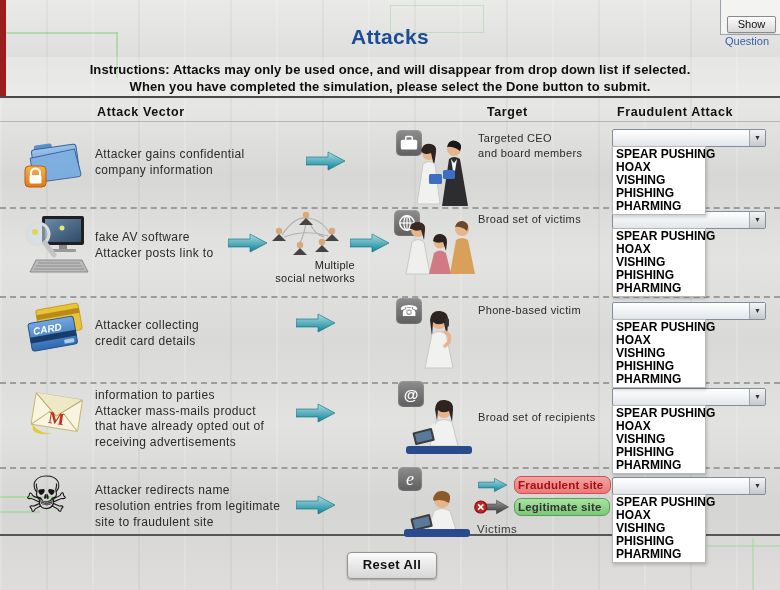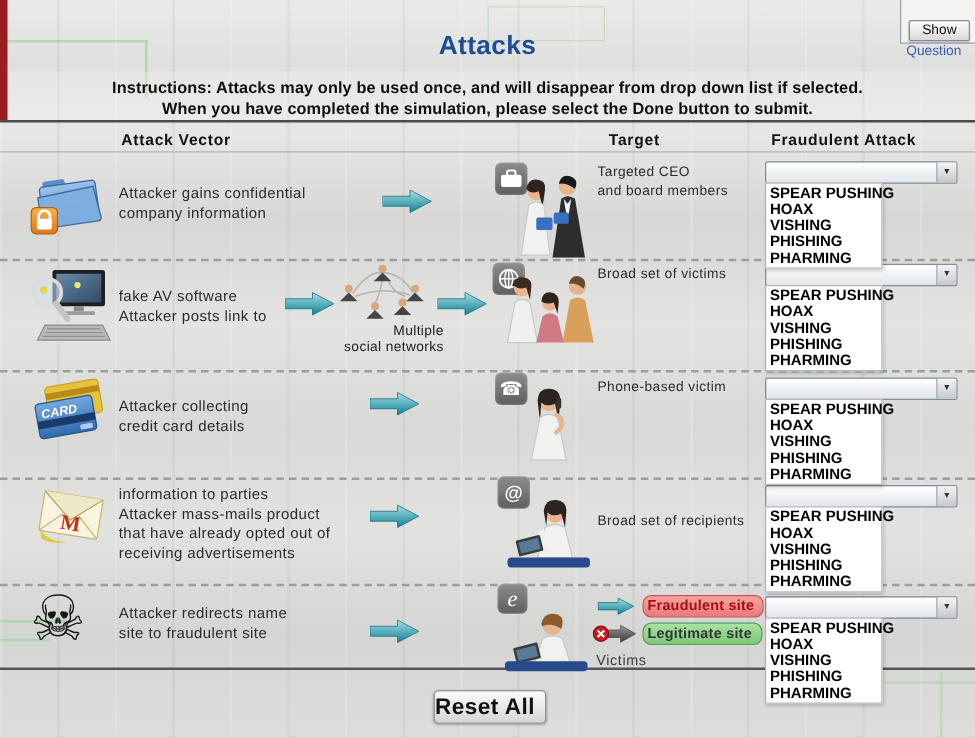--- a/index.html
+++ b/index.html
@@ -32,21 +32,21 @@
   .sel-btn{width:15px;border-left:1px solid #9aa6b0;background:linear-gradient(#f4f4f4,#c6c9cc);
     font-size:7px;color:#333;text-align:center;line-height:15px;}
   .optlist{width:92px;background:#fff;border:1px solid #b8b8b8;box-shadow:1px 2px 3px rgba(0,0,0,.18);z-index:6;padding:1px 0;}
   .opt{font-size:12px;font-weight:bold;color:#000;line-height:13px;padding-left:3px;white-space:nowrap;}
   .skull{font-size:50px;color:#161616;line-height:54px;z-index:2;}
   .badge{font-size:11.5px;font-weight:bold;border-radius:7px;padding:2px 7px 2px 3px;z-index:3;letter-spacing:.2px;}
   .badge-fraud{background:linear-gradient(#f5a2a2,#ea7a7a);border:1px solid #cc5252;color:#a60f0f;}
   .badge-legit{background:linear-gradient(#a8e2a2,#7cc878);border:1px solid #55a055;color:#333;}
   .victims{font-size:11.5px;color:#3a3a3a;letter-spacing:.5px;z-index:2;}
   .resetbtn{left:347px;top:552px;width:88px;height:25px;border:1px solid #949494;border-radius:4px;
-    background:linear-gradient(#fbfbfb,#d6d6d6);font-size:18px;font-weight:bold;color:#111;line-height:24px;
+    background:linear-gradient(#fbfbfb,#d6d6d6);font-size:13px;font-weight:bold;color:#111;text-align:center;line-height:24px;
     z-index:3;box-shadow:0 1px 2px rgba(0,0,0,.3);letter-spacing:.4px;}
   .ie-letter{font-family:"Liberation Serif",serif;font-style:italic;font-size:18px;line-height:18px;}
   .at-letter{font-size:15px;font-weight:bold;}
   .phone-glyph{font-size:15px;}
 </style>
 </head>
 <body>
 
 <div class="stage">
 
@@ -355,20 +355,21 @@
       <div class="opt">SPEAR PUSHING</div>
       <div class="opt">HOAX</div>
       <div class="opt">VISHING</div>
       <div class="opt">PHISHING</div>
       <div class="opt">PHARMING</div>
     </div>
 
   <div class="abs skull" style="left:24px;top:468px">☠</div>
   <div class="abs rowtext" style="left:95px;top:482px">
     <div>Attacker redirects name</div>
+    <div>resolution entries from legitimate</div>
     <div>site to fraudulent site</div>
   </div>
   <div class="abs" style="left:296px;top:494px;z-index:2">
     <svg width="40" height="22" viewBox="0 0 40 22">
         <polygon points="0,7 22,7 22,2 39,11 22,20 22,15 0,15" fill="url(#gArrow)" stroke="#0c6b7b" stroke-width=".6"></polygon>
       </svg>
   </div>
   <div class="abs mini" style="left:398px;top:467px;width:24px;height:24px">
     <span class="ie-letter">e</span>
   </div>

